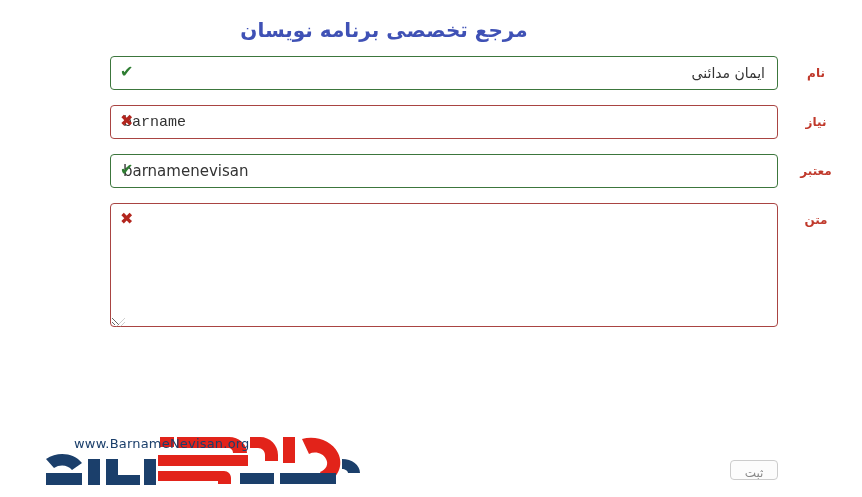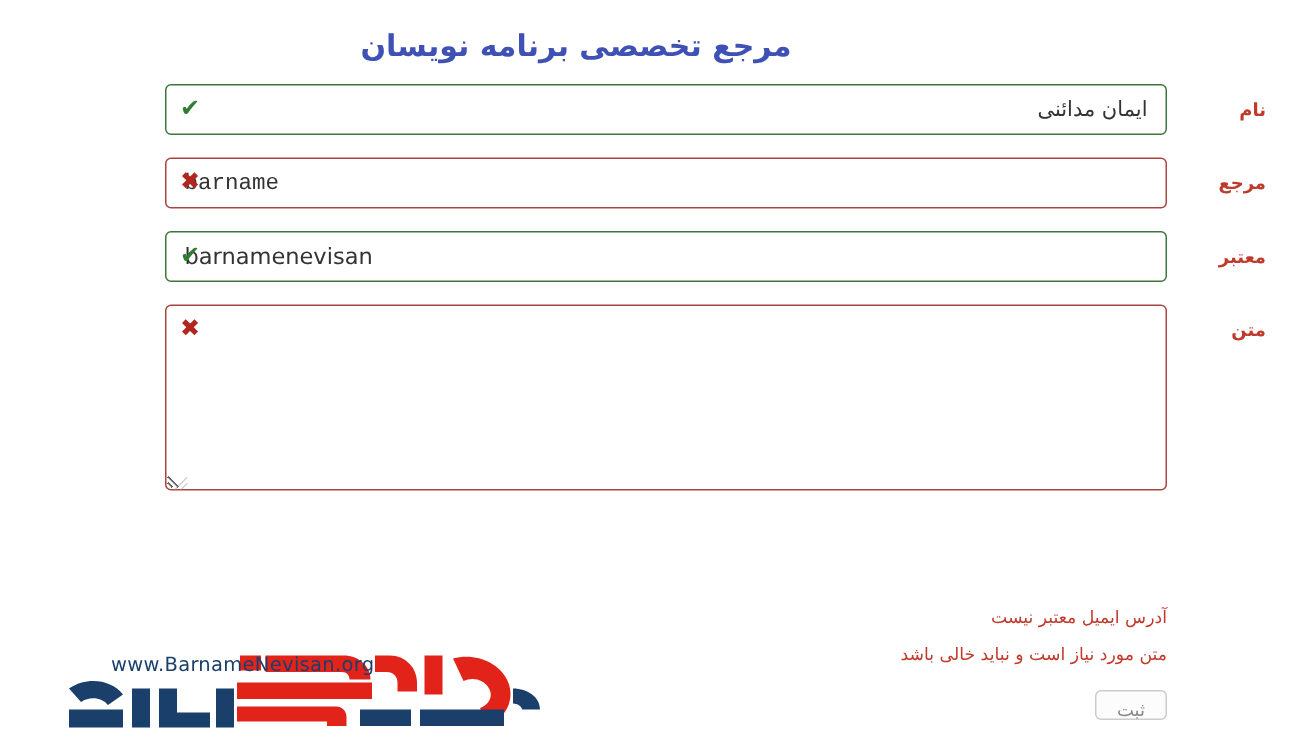--- a/index.html
+++ b/index.html
@@ -37,21 +37,21 @@
     margin-bottom: 1px;
   }
   .row-textarea {
     height: 130px;
   }
   .label {
     position: absolute;
     right: 18px;
     top: 12px;
     width: 56px;
-    text-align: right;
+    text-align: center;
     font-size: 12px;
     color: #c0392b;
     font-weight: bold;
   }
   .field-wrap {
     position: absolute;
     right: 84px;
     left: 110px;
     top: 2px;
   }
@@ -162,21 +162,21 @@
 
   <div class="row">
     <div class="label">نام</div>
     <div class="field-wrap">
       <input class="field valid" type="text" value="ایمان مدائنی" style="">
       <span class="status ok">✔</span>
     </div>
   </div>
 
   <div class="row">
-    <div class="label">مرجع</div>
+    <div class="label">نیاز</div>
     <div class="field-wrap">
       <input class="field ltr invalid" type="text" value="barname" style="">
       <span class="status bad">✖</span>
     </div>
   </div>
 
   <div class="row">
     <div class="label">معتبر</div>
     <div class="field-wrap">
       <input class="field ltr valid" type="text" value="barnamenevisan" style="">
@@ -191,24 +191,20 @@
       <span class="status bad bad-top">✖</span>
       <svg class="resize-grip" viewBox="0 0 9 9">
         <g stroke="#999" stroke-width="1">
           <line x1="0" y1="9" x2="9" y2="0"></line>
           <line x1="4" y1="9" x2="9" y2="4"></line>
         </g>
       </svg>
     </div>
   </div>
 
-  <div class="errors">
-    <div class="error-line">آدرس ایمیل معتبر نیست</div>
-    <div class="error-line">متن مورد نیاز است و نباید خالی باشد</div>
-  </div>
 
   <div class="submit-wrap">
     <button class="submit-btn">ثبت</button>
   </div>
 </div>
 
 <svg class="logo" viewBox="0 0 330 60">
   <g fill="#e2231a">
     <path d="M120 4 h14 v10 h-14z"></path>
     <path d="M137 4 h52 c10 0 18 7 18 16 h-14 c0-3-2-5-5-5h-51z"></path>

